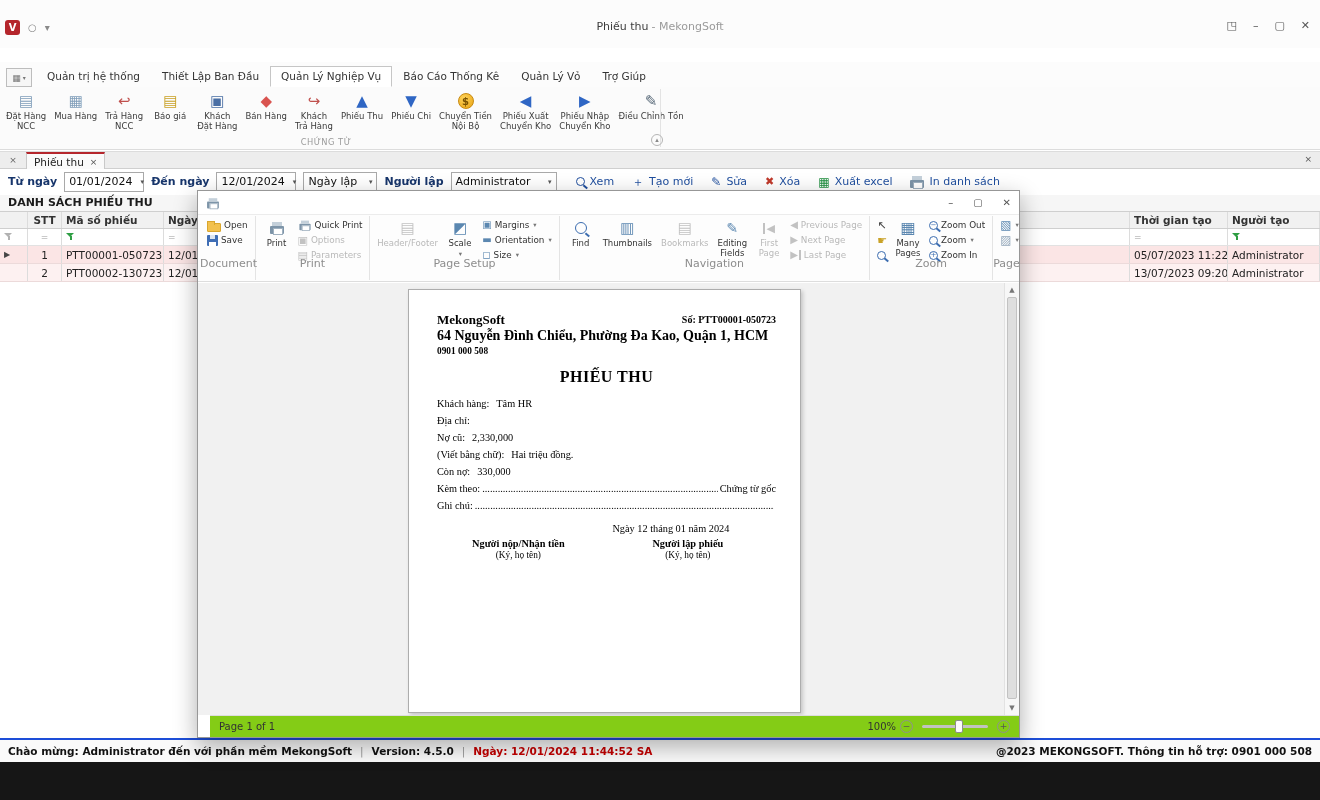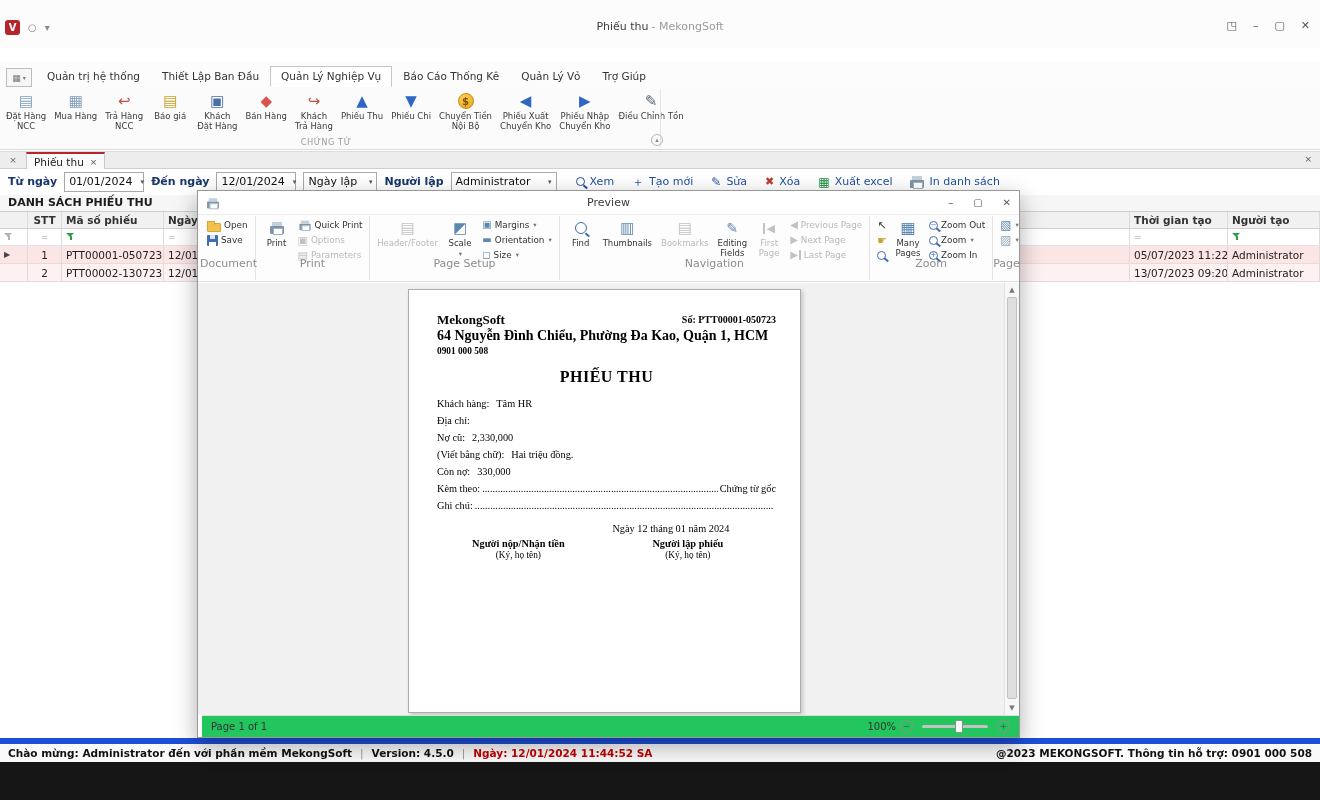--- a/index.html
+++ b/index.html
@@ -109,21 +109,21 @@
   .pv-small .gicon{font-size:10px}
   .caret{font-size:6.5px;color:#777;margin-left:1px}
   .disabled{color:#b9b9b9 !important}
   .disabled .gicon{color:#c2c2c2 !important}
   .disabled .pv-big-lb,.disabled span{color:#b9b9b9}
   #pv-docarea{position:absolute;top:92px;left:0;right:0;bottom:22px;background:#f1f1f1;overflow:hidden}
   #pv-scroll{position:absolute;top:0;right:0;bottom:0;width:15px;background:#f7f7f7;border-left:1px solid #e2e2e2}
   .sc-arrow{position:absolute;left:0;width:14px;text-align:center;font-size:7px;color:#777}
   .sc-up{top:3px}.sc-down{bottom:3px}
   #sc-thumb{position:absolute;left:2px;right:2px;top:14px;bottom:16px;background:#dedede;border:1px solid #c2c2c2;border-radius:2px}
-  #pv-status{position:absolute;left:4px;right:0;bottom:0;height:22px;border-top:1px solid #ddd;background:#22c55e;display:flex;align-items:center;padding:0 9px;font-size:10px;color:#333}
+  #pv-status{position:absolute;left:12px;right:0;bottom:0;height:22px;border-top:1px solid #ddd;background:#84cc16;display:flex;align-items:center;padding:0 9px;font-size:10px;color:#333}
   #pv-zoomctl{margin-left:auto;display:flex;align-items:center;gap:4px}
   .zbtn{width:13px;height:13px;border:1px solid #909090;border-radius:50%;font-size:9px;line-height:11px;text-align:center;color:#555}
   .ztrack{position:relative;width:66px;height:3px;background:#c2c2c2;border-radius:2px;margin:0 5px}
   .zthumb{position:absolute;left:33px;top:-5px;width:8px;height:13px;background:#fbfbfb;border:1px solid #8d8d8d;border-radius:2px}
 
   
   #pv-page{position:absolute;left:210px;top:6px;width:393px;height:424px;background:#fff;border:1px solid #adadad;box-shadow:2px 2px 4px rgba(0,0,0,.18)}
   #rc{position:absolute;inset:0;padding:22px 24px 0 28px;font-family:"Liberation Serif","DejaVu Serif",serif;color:#000}
   .rc-head{position:relative}
   #rc-company{font-size:13px;font-weight:bold}
@@ -135,21 +135,21 @@
   .rc-line .val{margin-left:7px}
   .rc-line .dots{flex:1;overflow:hidden;white-space:nowrap;margin:0 2px}
   #rc-date{margin-top:9px;margin-left:42%;width:54%;text-align:center;font-size:10.3px}
   .rc-signs{display:flex;margin-top:4px}
   .rc-signs>div{text-align:center}
   .sign-l{width:48%}.sign-r{width:52%}
   .sign-t{font-size:10.3px;font-weight:bold}
   .sign-s{font-size:9.3px;margin-top:1px}
 
   
-  #statusbar{position:absolute;top:738px;left:0;width:1320px;height:24px;background:#fafafa;border-top:6px solid #1d4ed8;display:flex;align-items:center;padding:8px 8px;gap:8px;font-size:10.5px}
+  #statusbar{position:absolute;top:738px;left:0;width:1320px;height:24px;background:#fafafa;border-top:2px solid #1d4ed8;display:flex;align-items:center;padding:8px 8px;gap:8px;font-size:10.5px}
   #statusbar .b{font-weight:bold;color:#111}
   #statusbar .sep{color:#999}
   #statusbar .date{font-weight:bold;color:#c40000}
   #statusbar .right{margin-left:auto;font-weight:bold;color:#111}
   #bottom-dark{position:absolute;top:762px;left:0;width:1320px;height:38px;background:#161616}
 </style>
 </head>
 <body>
 
 <div id="titlebar">
@@ -380,21 +380,20 @@
       <span class="gcell c-code">PTT00002-130723</span>
       <span class="gcell c-date">12/01/2024</span>
       <span class="gcell c-created">13/07/2023 09:20</span>
       <span class="gcell c-creator">Administrator</span>
     </div>
   </div>
 
 <div id="preview">
   <div id="pv-titlebar">
     <span class="ic-printer" style="transform:scale(.85)"></span>
-    <div id="pv-title">Preview</div>
     <div id="pv-controls">
       <span>–</span>
       <span>▢</span>
       <span>✕</span>
     </div>
   </div>
   <div id="pv-toolbar">
       <div class="pv-group">
         <div class="pv-cols">
           <div class="pv-stack">

